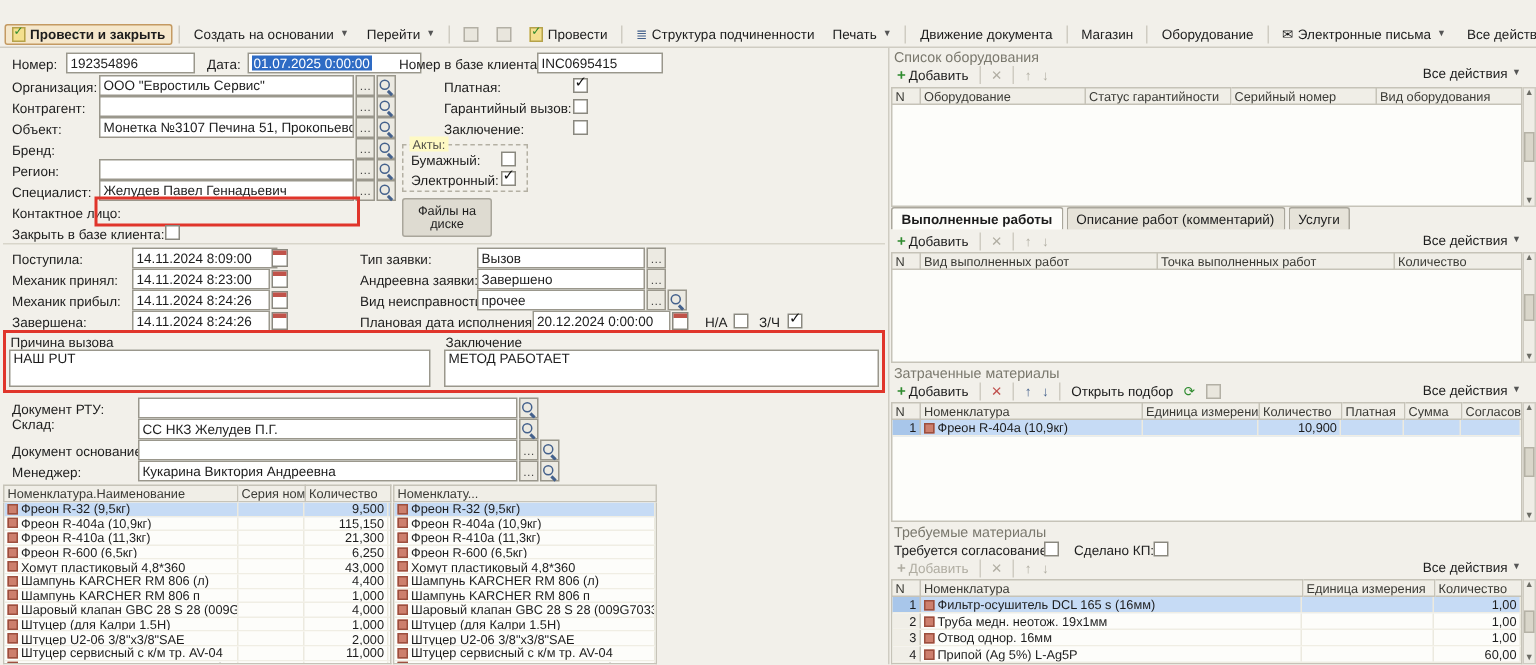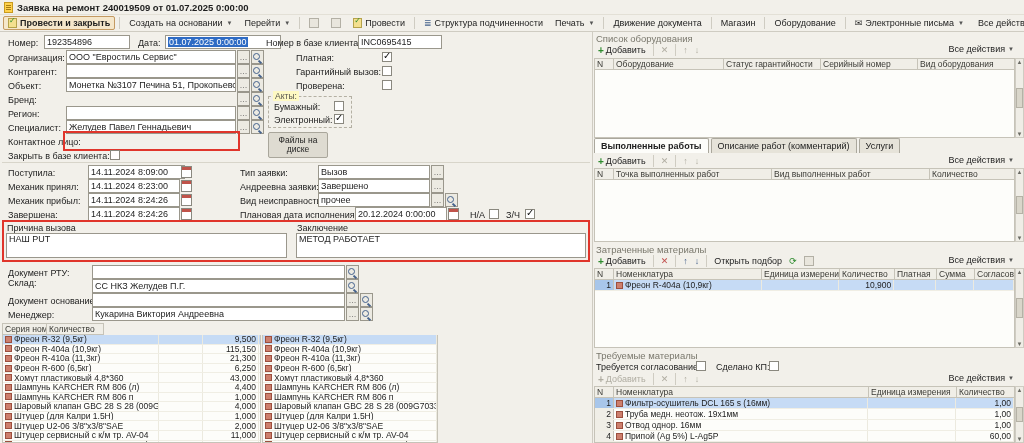--- a/index.html
+++ b/index.html
@@ -64,24 +64,20 @@
   .tab.active{background:#fdfdfa;font-weight:bold}
   
   .vsb{position:absolute;width:9px;background:#efede6;border:1px solid #cfccc2;display:flex;flex-direction:column;align-items:center;justify-content:space-between;font-size:6px;color:#6b6b64}
   .vsb .thumb{width:7px;height:26%;background:#d9d6ca;border:1px solid #b5b2a6}
 </style>
 </head>
 <body>
 
 <div id="app">
 
-  <div class="titlebar">
-    <span class="ic-doc"></span>
-    <span style="font-weight:bold">Заявка на ремонт 240019509 от 01.07.2025 0:00:00</span>
-  </div>
 
   <div class="toolbar">
     <div class="tbtn emph">
       <span class="ic-ylw"></span>
       <span>Провести и закрыть</span>
     </div>
     <div class="tsep"></div>
     <div class="tbtn">
       <span>Создать на основании</span>
         <span class="caret">▼</span>
@@ -189,21 +185,21 @@
     <span class="lb" style="left:8px;top:105px">Контактное лицо:</span>
     <div class="redbox" style="left:63px;top:99px;width:177px;height:20px"></div>
 
     <span class="lb" style="left:8px;top:119px">Закрыть в базе клиента:</span>
     <span class="chk" style="position:absolute;left:110px;top:118px"></span>
 
     <span class="lb" style="left:296px;top:21px">Платная:</span>
     <span class="chk checked" style="position:absolute;left:382px;top:20px"></span>
     <span class="lb" style="left:296px;top:35px">Гарантийный вызов:</span>
     <span class="chk" style="position:absolute;left:382px;top:34px"></span>
-    <span class="lb" style="left:296px;top:49px">Проверена:</span>
+    <span class="lb" style="left:296px;top:49px">Заключение:</span>
     <span class="chk" style="position:absolute;left:382px;top:48px"></span>
 
     <div class="grp" style="left:268px;top:64px;width:84px;height:32px">
       <span class="cap">Акты:</span>
     </div>
     <span class="lb" style="left:274px;top:70px">Бумажный:</span>
     <span class="chk" style="position:absolute;left:334px;top:69px"></span>
     <span class="lb" style="left:274px;top:83px">Электронный:</span>
     <span class="chk checked" style="position:absolute;left:334px;top:82px"></span>
 
@@ -276,20 +272,21 @@
       </div>
 
     <span class="lb" style="left:8px;top:278px">Менеджер:</span>
     <div class="inp" style="left:92px;top:275px;width:253px">Кукарина Виктория Андреевна</div>
     <div class="sq" style="left:346px;top:275px">…</div>
     <div class="sq" style="left:360px;top:275px">
         <span class="ic-mag"></span>
       </div>
 
     <div class="abs hrow" style="left:2px;top:291px;width:259px;height:12px">
+      <div class="hc" style="width:157px">Номенклатура.Наименование</div>
       <div class="hc" style="width:45px">Серия номен...</div>
       <div class="hc" style="width:57px">Количество</div>
     </div>
     <div class="abs" style="left:2px;top:303px;width:259px;height:108px;background:#fdfdfa;border:1px solid #c6c3b8;border-top:none;overflow:hidden">
       <div class="drow sel" style="height:9.6px">
           <div class="rc" style="width:156px">
             <span class="itic"></span>
             <span>Фреон R-32 (9,5кг)</span>
           </div>
           <div class="rc" style="width:44px"></div>
@@ -378,20 +375,23 @@
       <div class="drow" style="height:9.6px">
           <div class="rc" style="width:156px">
             <span class="itic"></span>
             <span>Эл.двигатель испарителя R18-25/010, 2600 об./...</span>
           </div>
           <div class="rc" style="width:44px"></div>
           <div class="rc num" style="width:56px">1,000</div>
         </div>
     </div>
 
+    <div class="abs hrow" style="left:262px;top:291px;width:176px;height:12px">
+      <div class="hc" style="width:176px">Номенклату...</div>
+    </div>
     <div class="abs" style="left:262px;top:303px;width:176px;height:108px;background:#fdfdfa;border:1px solid #c6c3b8;border-top:none;overflow:hidden">
       <div class="drow sel" style="height:9.6px">
           <div class="rc" style="width:175px">
             <span class="itic"></span>
             <span>Фреон R-32 (9,5кг)</span>
           </div>
         </div>
       <div class="drow" style="height:9.6px">
           <div class="rc" style="width:175px">
             <span class="itic"></span>
@@ -521,22 +521,22 @@
       <div class="mbtn dis">
           <span class="ic-dn">↓</span>
         </div>
     </div>
     <div class="mtb allact" style="right:10px;top:123px">
       <span>Все действия</span>
         <span class="caret">▼</span>
     </div>
     <div class="abs hrow" style="left:0;top:136px;width:421px;height:12px">
       <div class="hc" style="width:20px">N</div>
+      <div class="hc" style="width:158px">Вид выполненных работ</div>
       <div class="hc" style="width:158px">Точка выполненных работ</div>
-      <div class="hc" style="width:158px">Вид выполненных работ</div>
       <div class="hc" style="width:85px">Количество</div>
     </div>
     <div class="body" style="left:0;top:148px;width:421px;height:62px"></div>
     <div class="vsb" style="left:421px;top:136px;height:74px">
         <span>▲</span>
         <div class="thumb"></div>
         <span>▼</span>
       </div>
 
     <span class="seclb" style="left:2px;top:212px">Затраченные материалы</span>

